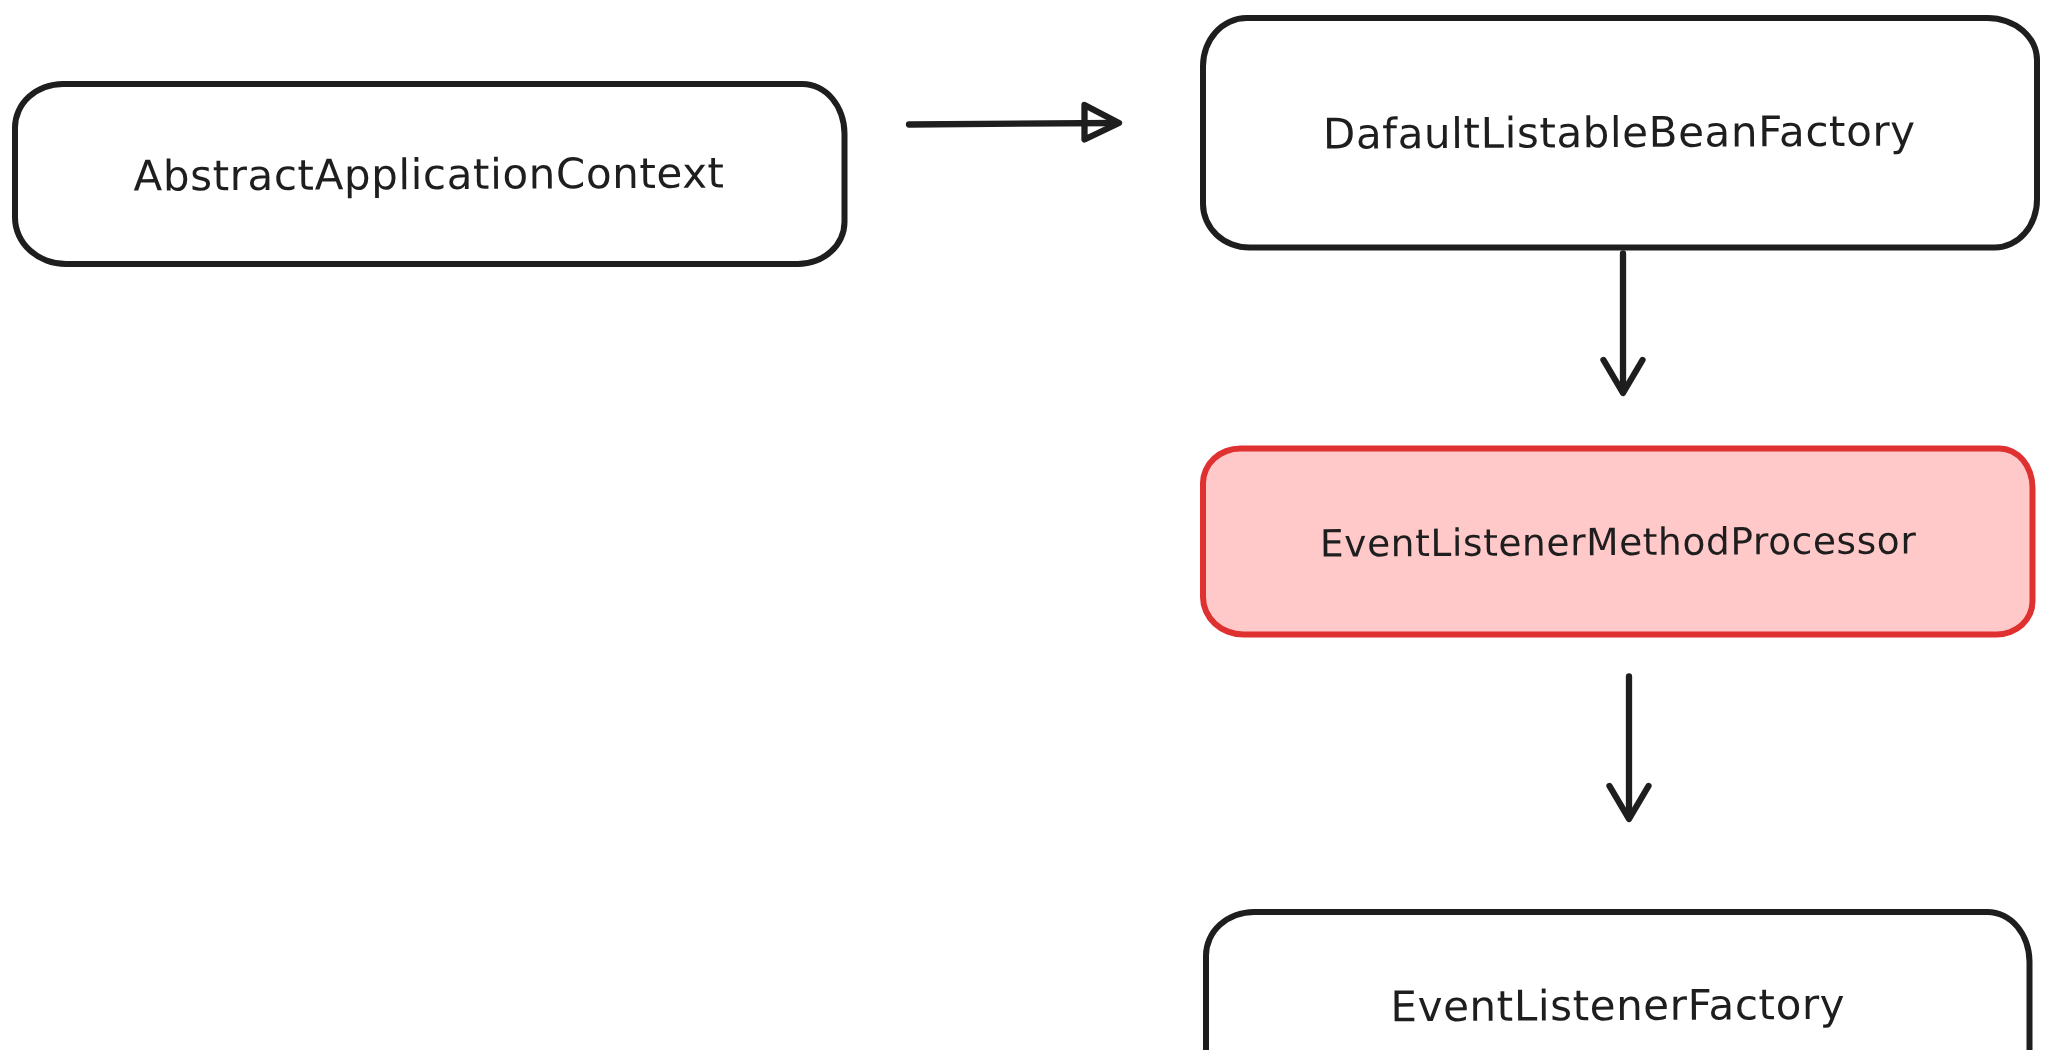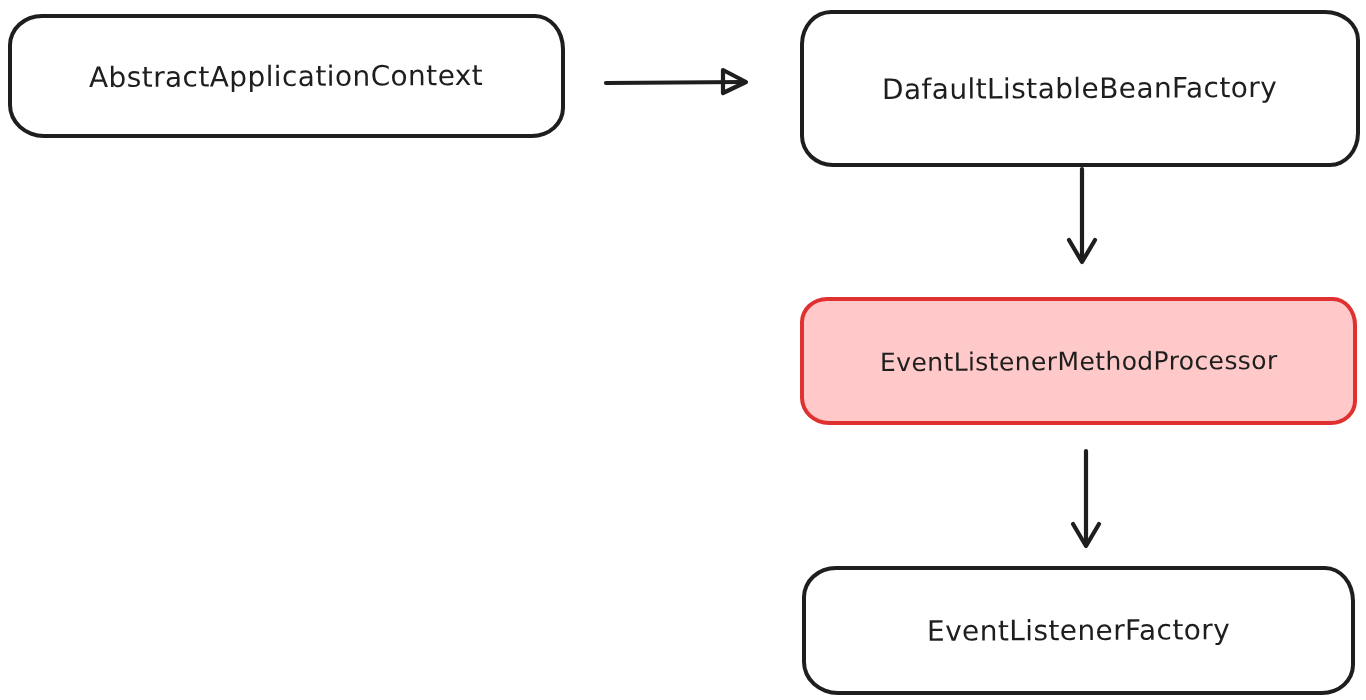--- a/index.html
+++ b/index.html
@@ -40,21 +40,21 @@
     justify-content: center;
     color: #1e1e1e;
     font-size: 28px;
     letter-spacing: 0.4px;
     white-space: nowrap;
   }
   .node .label {
     transform: rotate(-0.3deg);
   }
   
-  .node.r1 { border-radius: 34px 30px 33px 36px / 31px 35px 30px 33px; }
+  .node.r1 { border-radius: 34px 30px 33px 36px / 31px 35px 30px 33px; margin-top: 40px; }
   .node.r2 { border-radius: 31px 35px 30px 33px / 34px 30px 34px 31px; }
   .node.highlight {
     border-color: #e03131;
     background: #ffc9c9;
     border-radius: 27px 24px 26px 29px / 25px 28px 24px 27px;
   }
   .node-1 { left: 8px;   top: 14px;  width: 557px; height: 124px; }
   .node-2 { left: 800px; top: 10px;  width: 560px; height: 157px; }
   .node-3 { left: 800px; top: 297px; width: 557px; height: 128px; font-size: 25px; }
   .node-4 { left: 802px; top: 566px; width: 553px; height: 129px; }

